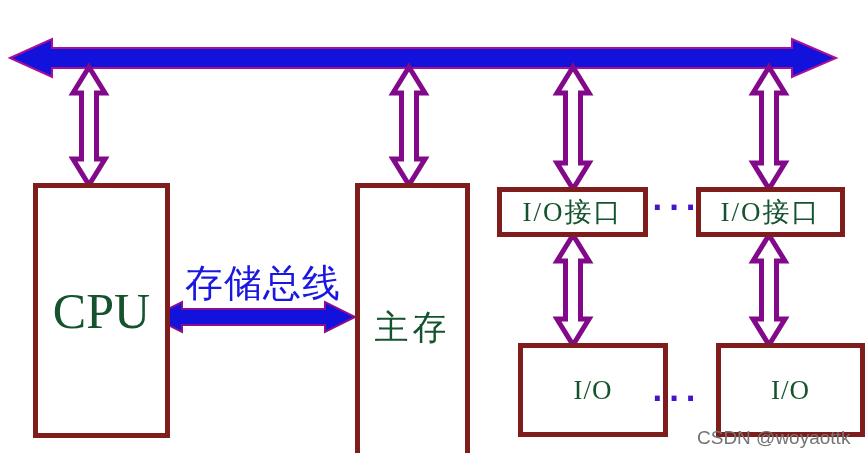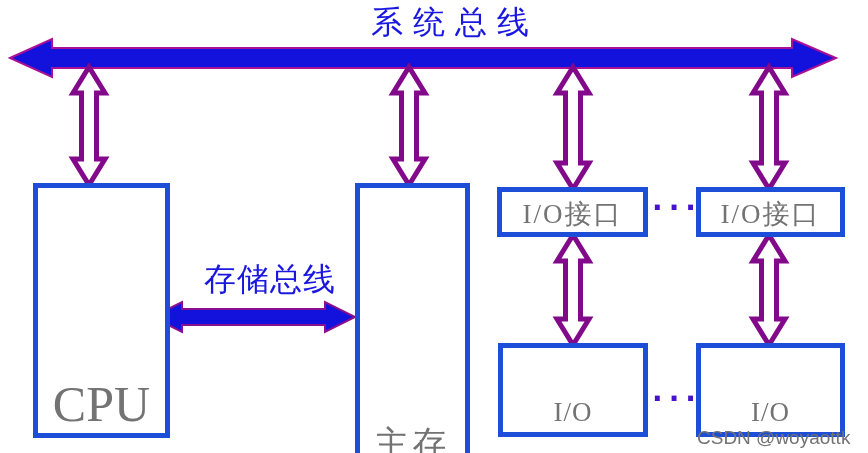--- a/index.html
+++ b/index.html
@@ -7,46 +7,46 @@
     position:relative;
     width:868px;height:453px;
     background:#ffffff;
     overflow:hidden;
     font-family:"Liberation Serif","DejaVu Serif",serif;
   }
   .svg-layer{position:absolute;left:0;top:0;width:868px;height:453px;}
   .box{
     position:absolute;
     box-sizing:border-box;
-    border:5px solid #1d4ed8;
+    border:5px solid #7f1d1d;
     background:#ffffff;
     display:flex;
     flex-direction:column;
     align-items:center;
-    justify-content:flex-end;
-    color:#737373;
+    justify-content:center;
+    color:#14532d;
     text-align:center;
     z-index:2;
   }
   .box-cpu{left:33px;top:183px;width:137px;height:255px;font-size:50px;}
   .box-mem{left:355px;top:183px;width:115px;height:289px;font-size:34px;letter-spacing:4px;}
   .box-if1{left:497px;top:187px;width:151px;height:50px;font-size:27px;letter-spacing:2px;}
   .box-if2{left:696px;top:187px;width:149px;height:50px;font-size:27px;letter-spacing:2px;}
-  .box-dev{font-size:27px;letter-spacing:1px;line-height:1.5;}
+  .box-dev{font-size:27px;letter-spacing:1px;line-height:1.5;margin-left:20px;}
   .box-dev1{left:498px;top:343px;width:150px;height:94px;}
   .box-devn{left:696px;top:343px;width:149px;height:94px;}
   .blue-label{
     position:absolute;
     color:#1a17e0;
     text-align:center;
     white-space:nowrap;
     z-index:3;
   }
   .sys-bus-label{left:350px;top:1px;width:210px;font-size:32px;letter-spacing:10px;}
-  .mem-bus-label{left:191px;top:258px;width:145px;font-size:32px;letter-spacing:1px;text-align:right;}
+  .mem-bus-label{left:185px;top:258px;width:145px;font-size:38px;letter-spacing:1px;}
   .dots{
     position:absolute;
     color:#4613c9;
     font-weight:bold;
     font-size:28px;
     letter-spacing:6px;
     z-index:3;
     font-family:"DejaVu Sans","Liberation Sans",sans-serif;
   }
   .dots-top{left:652px;top:191px;}
@@ -79,21 +79,20 @@
 
     <polygon fill="#ffffff" stroke="#82098a" stroke-width="5" points="573,67 589,93 580.5,93 580.5,163 589,163 573,189 557,163 565.5,163 565.5,93 557,93"></polygon>
 
     <polygon fill="#ffffff" stroke="#82098a" stroke-width="5" points="769,67 785,93 776.5,93 776.5,163 785,163 769,189 753,163 761.5,163 761.5,93 753,93"></polygon>
 
     <polygon fill="#ffffff" stroke="#82098a" stroke-width="5" points="573,235 589,261 580.5,261 580.5,319 589,319 573,345 557,319 565.5,319 565.5,261 557,261"></polygon>
 
     <polygon fill="#ffffff" stroke="#82098a" stroke-width="5" points="769,235 785,261 776.5,261 776.5,319 785,319 769,345 753,319 761.5,319 761.5,261 753,261"></polygon>
   </svg>
 
-  <div class="blue-label sys-bus-label">系统总线</div>
 
   <div class="blue-label mem-bus-label">存储总线</div>
 
   <div class="box box-cpu">
     <span>CPU</span>
   </div>
 
   <div class="box box-mem">
     <span>主存</span>
   </div>

